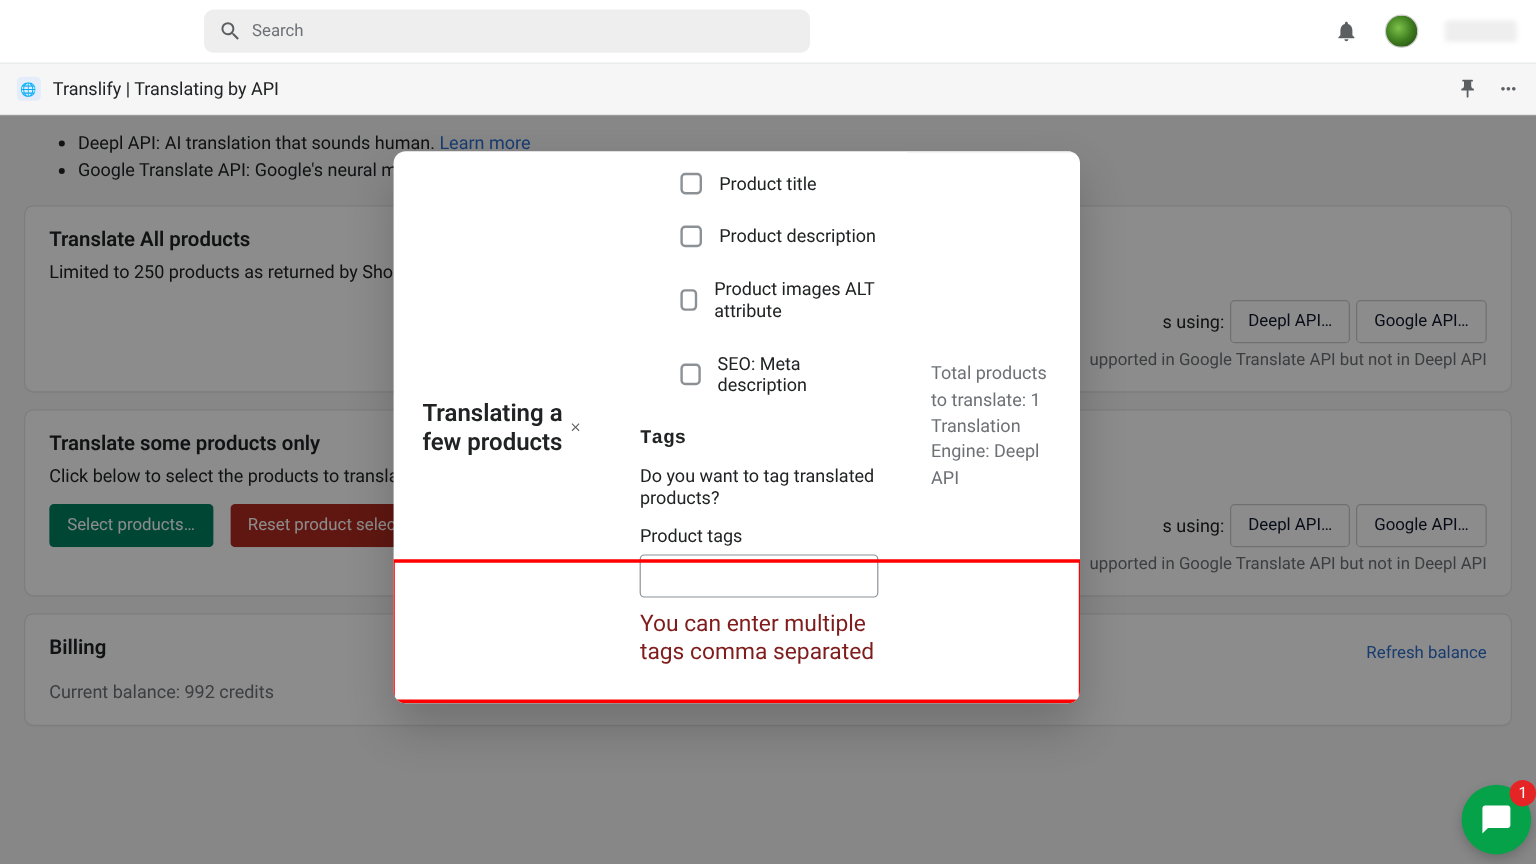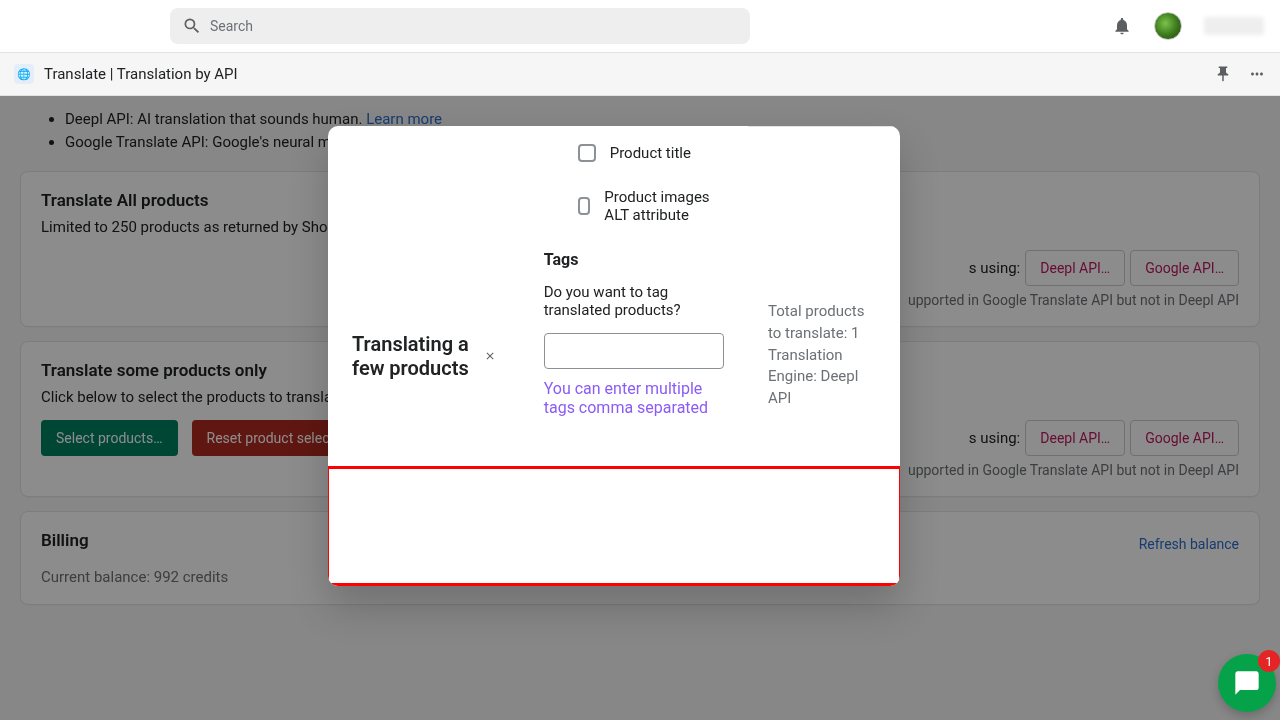--- a/index.html
+++ b/index.html
@@ -19,21 +19,21 @@
     height: 52px;
     background: #fff;
     display: flex;
     align-items: center;
     padding: 0 16px;
     position: relative;
   }
   .search-wrap {
     position: absolute;
     left: 170px;
-    width: 580px;
+    width: 505px;
     height: 36px;
     background: #eeeeef;
     border-radius: 8px;
     display: flex;
     align-items: center;
     padding: 0 12px;
     gap: 8px;
     color: #6d7175;
   }
   .search-wrap svg { width: 20px; height: 20px; fill: #5c5f62; }
@@ -114,21 +114,21 @@
     height: 36px;
     padding: 0 14px;
     border-radius: 4px;
     font-size: 14px;
     cursor: pointer;
     border: 1px solid transparent;
   }
   .btn-outline {
     background: #fff;
     border: 1px solid #c9cccf;
-    color: #be185d;
+    color: #0f172a;
   }
   .btn-green {
     background: #008060;
     color: #fff;
   }
   .btn-red {
     background: #b02b1f;
     color: #fff;
   }
   .helper-right {
@@ -200,32 +200,32 @@
     padding-left: 34px;
   }
   .chk {
     width: 18px; height: 18px;
     border: 2px solid #8c9196;
     border-radius: 4px;
     background: #fff;
   }
   .chk-label { font-size: 15px; }
 
-  .tags-section h4 { font-size: 16px; font-weight: 700; margin: 4px 0 14px; }
+  .tags-section h4 { font-size: 16px; font-weight: 700; margin: 4px 0 14px; font-family: Liberation Mono, monospace; }
   .tags-section .q2 { font-size: 15px; margin-bottom: 14px; }
   .input-label { font-size: 15px; margin-bottom: 6px; }
   .text-input {
     width: 100%;
     height: 36px;
     border: 1px solid #8c9196;
     border-radius: 4px;
     padding: 0 10px;
     font-size: 14px;
   }
-  .hint { color: #8b5cf6; font-size: 16px; margin-top: 10px; }
+  .hint { color: #7f1d1d; font-size: 19px; margin-top: 10px; }
 
   .modal-foot {
     border-top: 1px solid #e1e3e5;
     padding: 14px 24px 16px 20px;
     display: flex;
     align-items: center;
     gap: 24px;
   }
   .foot-info { font-size: 15px; color: #6d7175; line-height: 1.45; }
   .foot-actions { margin-left: auto; display: flex; gap: 10px; }
@@ -267,21 +267,21 @@
     <svg class="bell" viewBox="0 0 24 24">
         <path d="M12 22c1.1 0 2-.9 2-2h-4c0 1.1.9 2 2 2zm6-6V11c0-3.07-1.63-5.64-4.5-6.32V4c0-.83-.67-1.5-1.5-1.5S10.5 3.17 10.5 4v.68C7.64 5.36 6 7.92 6 11v5l-2 2v1h16v-1l-2-2z"></path>
       </svg>
     <div class="avatar"></div>
     <div class="user-name-blur"></div>
   </div>
 </div>
 
 <div class="appbar">
   <div class="appicon">🌐</div>
-  <div class="apptitle">Translate | Translation by API</div>
+  <div class="apptitle">Translify | Translating by API</div>
   <div class="appbar-right">
     <svg class="pin-icon" viewBox="0 0 24 24">
         <path d="M16 9V4h1c.55 0 1-.45 1-1s-.45-1-1-1H7c-.55 0-1 .45-1 1s.45 1 1 1h1v5c0 1.66-1.34 3-3 3v2h5.97v7l1 1 1-1v-7H19v-2c-1.66 0-3-1.34-3-3z"></path>
       </svg>
     <svg class="more-icon" viewBox="0 0 24 24">
         <path d="M6 10c-1.1 0-2 .9-2 2s.9 2 2 2 2-.9 2-2-.9-2-2-2zm12 0c-1.1 0-2 .9-2 2s.9 2 2 2 2-.9 2-2-.9-2-2-2zm-6 0c-1.1 0-2 .9-2 2s.9 2 2 2 2-.9 2-2-.9-2-2-2z"></path>
       </svg>
   </div>
 </div>
 
@@ -342,26 +342,35 @@
   </div>
 
   <div class="modal-body">
 
     <div class="chk-row">
       <div class="chk"></div>
       <div class="chk-label">Product title</div>
     </div>
     <div class="chk-row">
       <div class="chk"></div>
+      <div class="chk-label">Product description</div>
+    </div>
+    <div class="chk-row">
+      <div class="chk"></div>
       <div class="chk-label">Product images ALT attribute</div>
+    </div>
+    <div class="chk-row">
+      <div class="chk"></div>
+      <div class="chk-label">SEO: Meta description</div>
     </div>
 
     <div class="tags-section">
       <h4>Tags</h4>
       <div class="q2">Do you want to tag translated products?</div>
+      <div class="input-label">Product tags</div>
       <input class="text-input" type="text" value="" style="">
       <div class="hint">You can enter multiple tags comma separated</div>
     </div>
   </div>
 
   <div class="modal-foot">
     <div class="foot-info">
       <div>Total products to translate: 1</div>
       <div>Translation Engine: Deepl API</div>
     </div>

